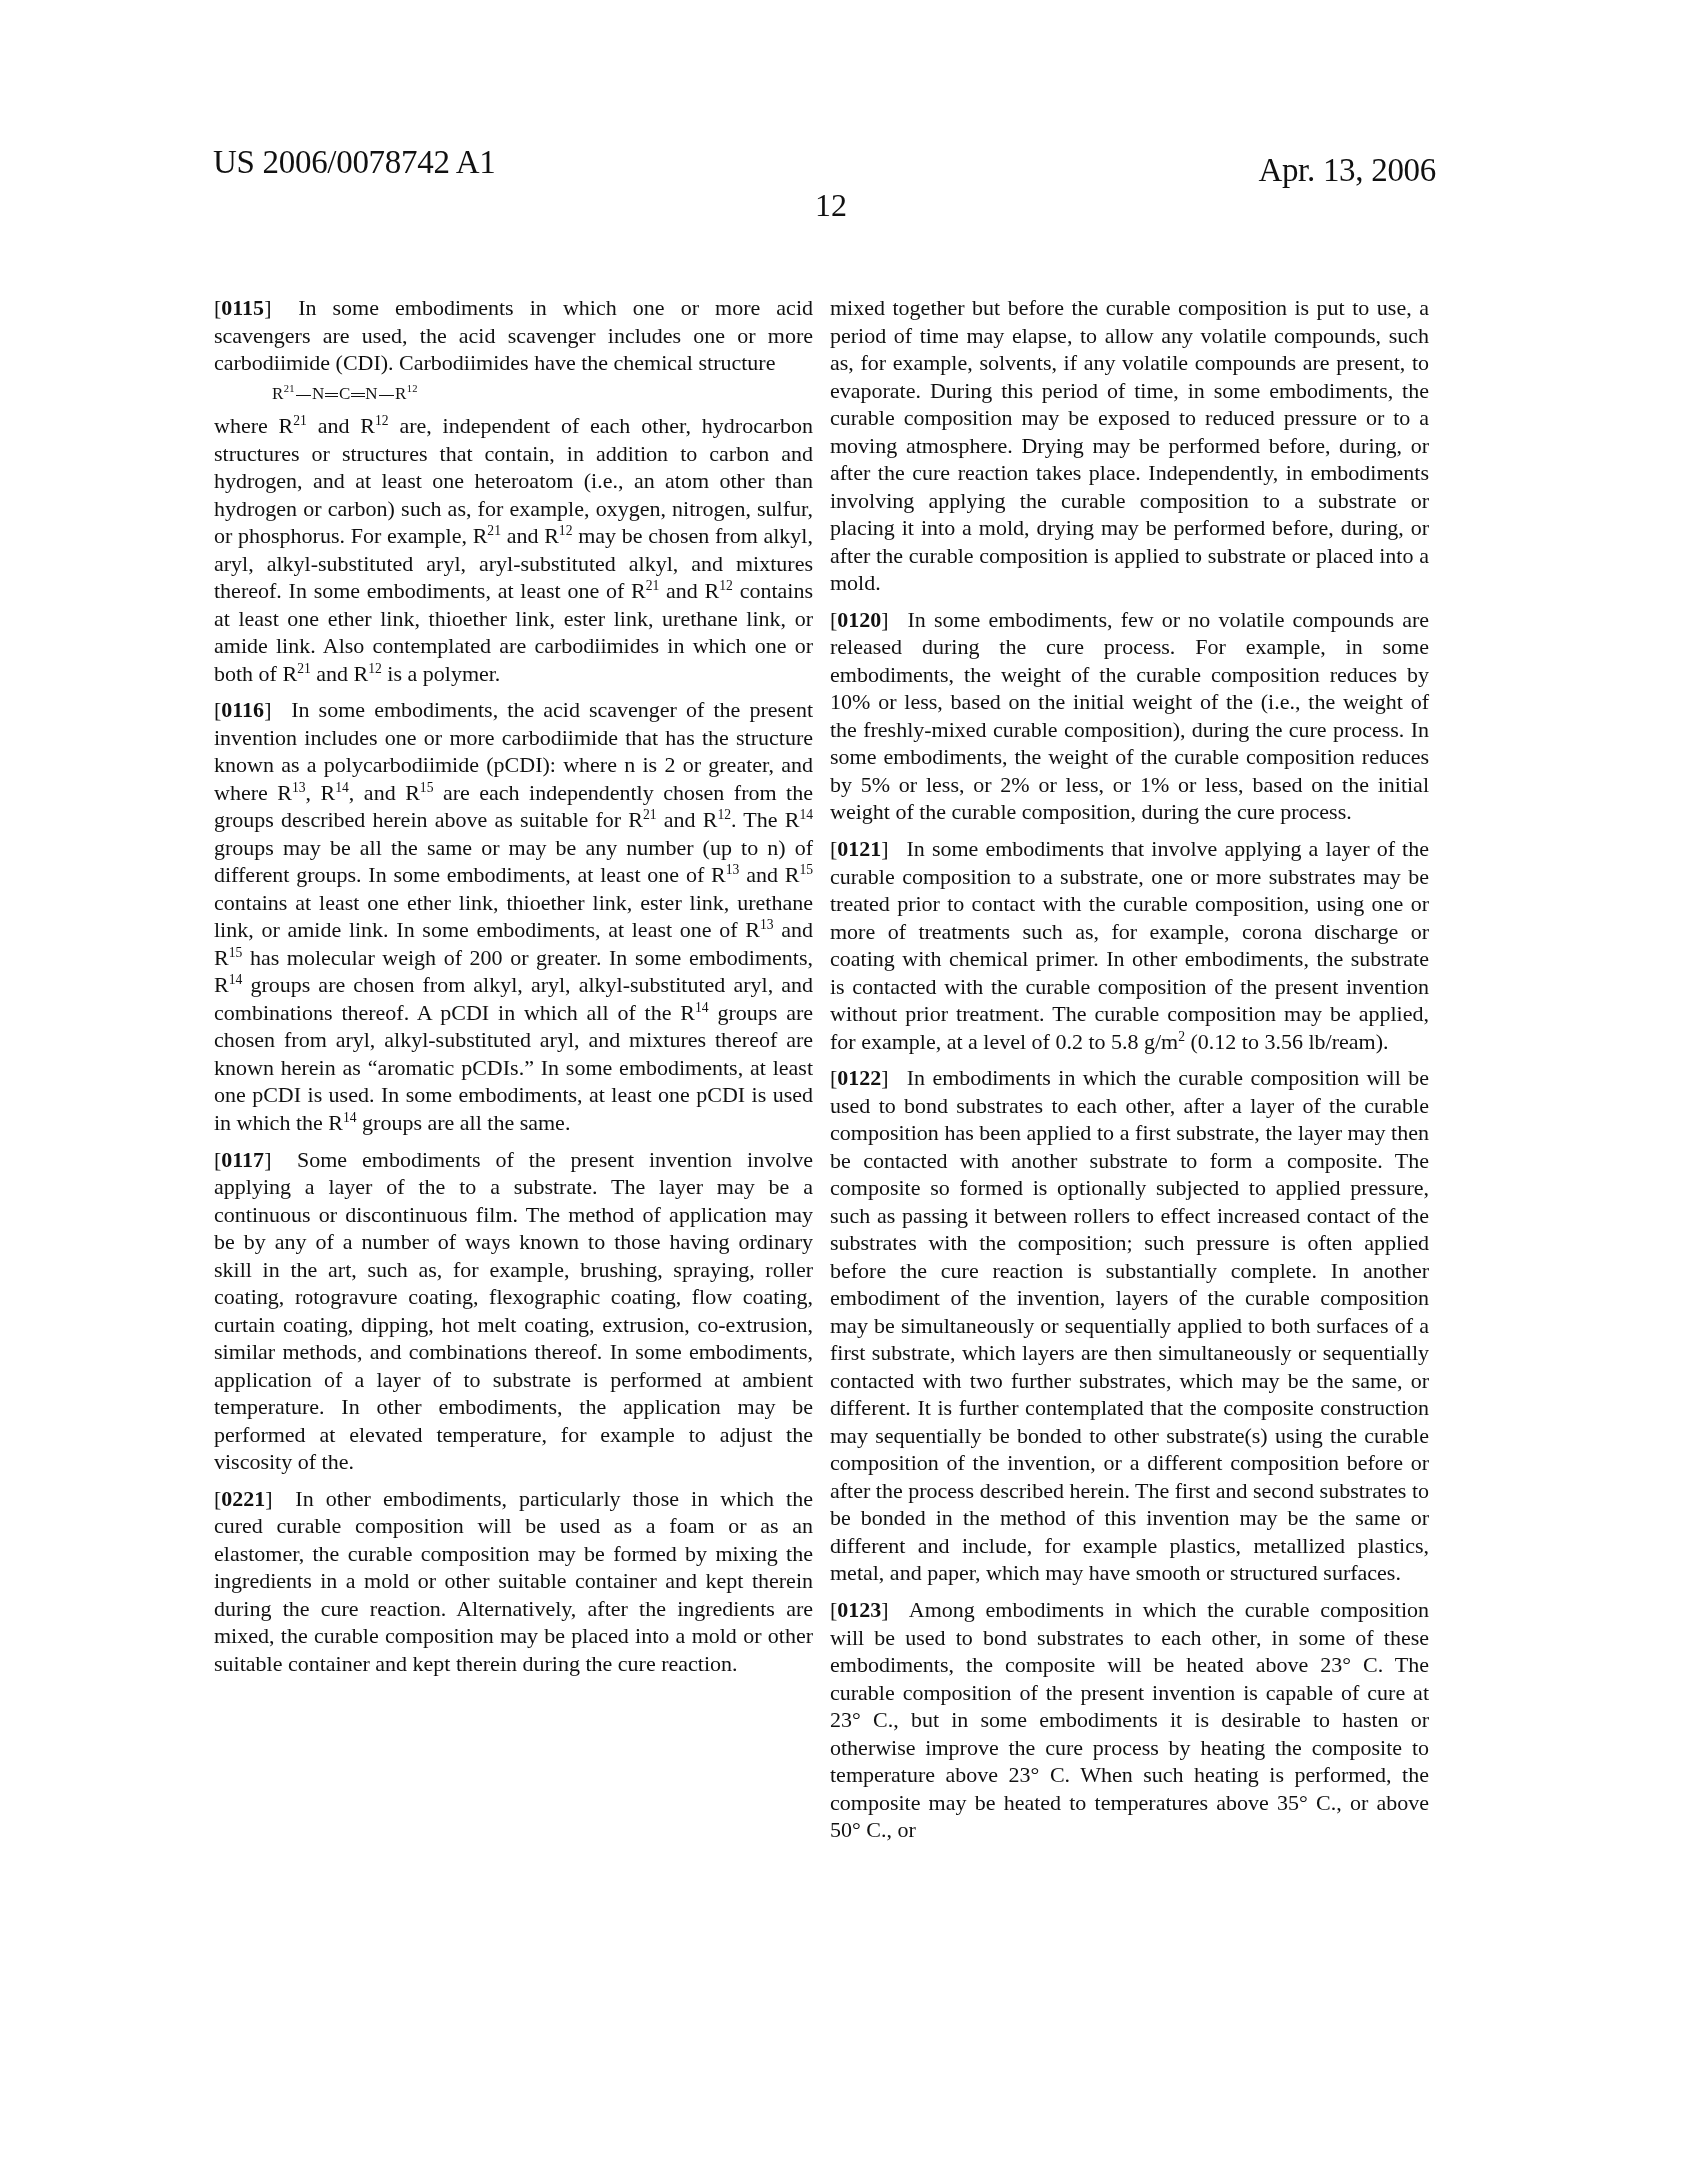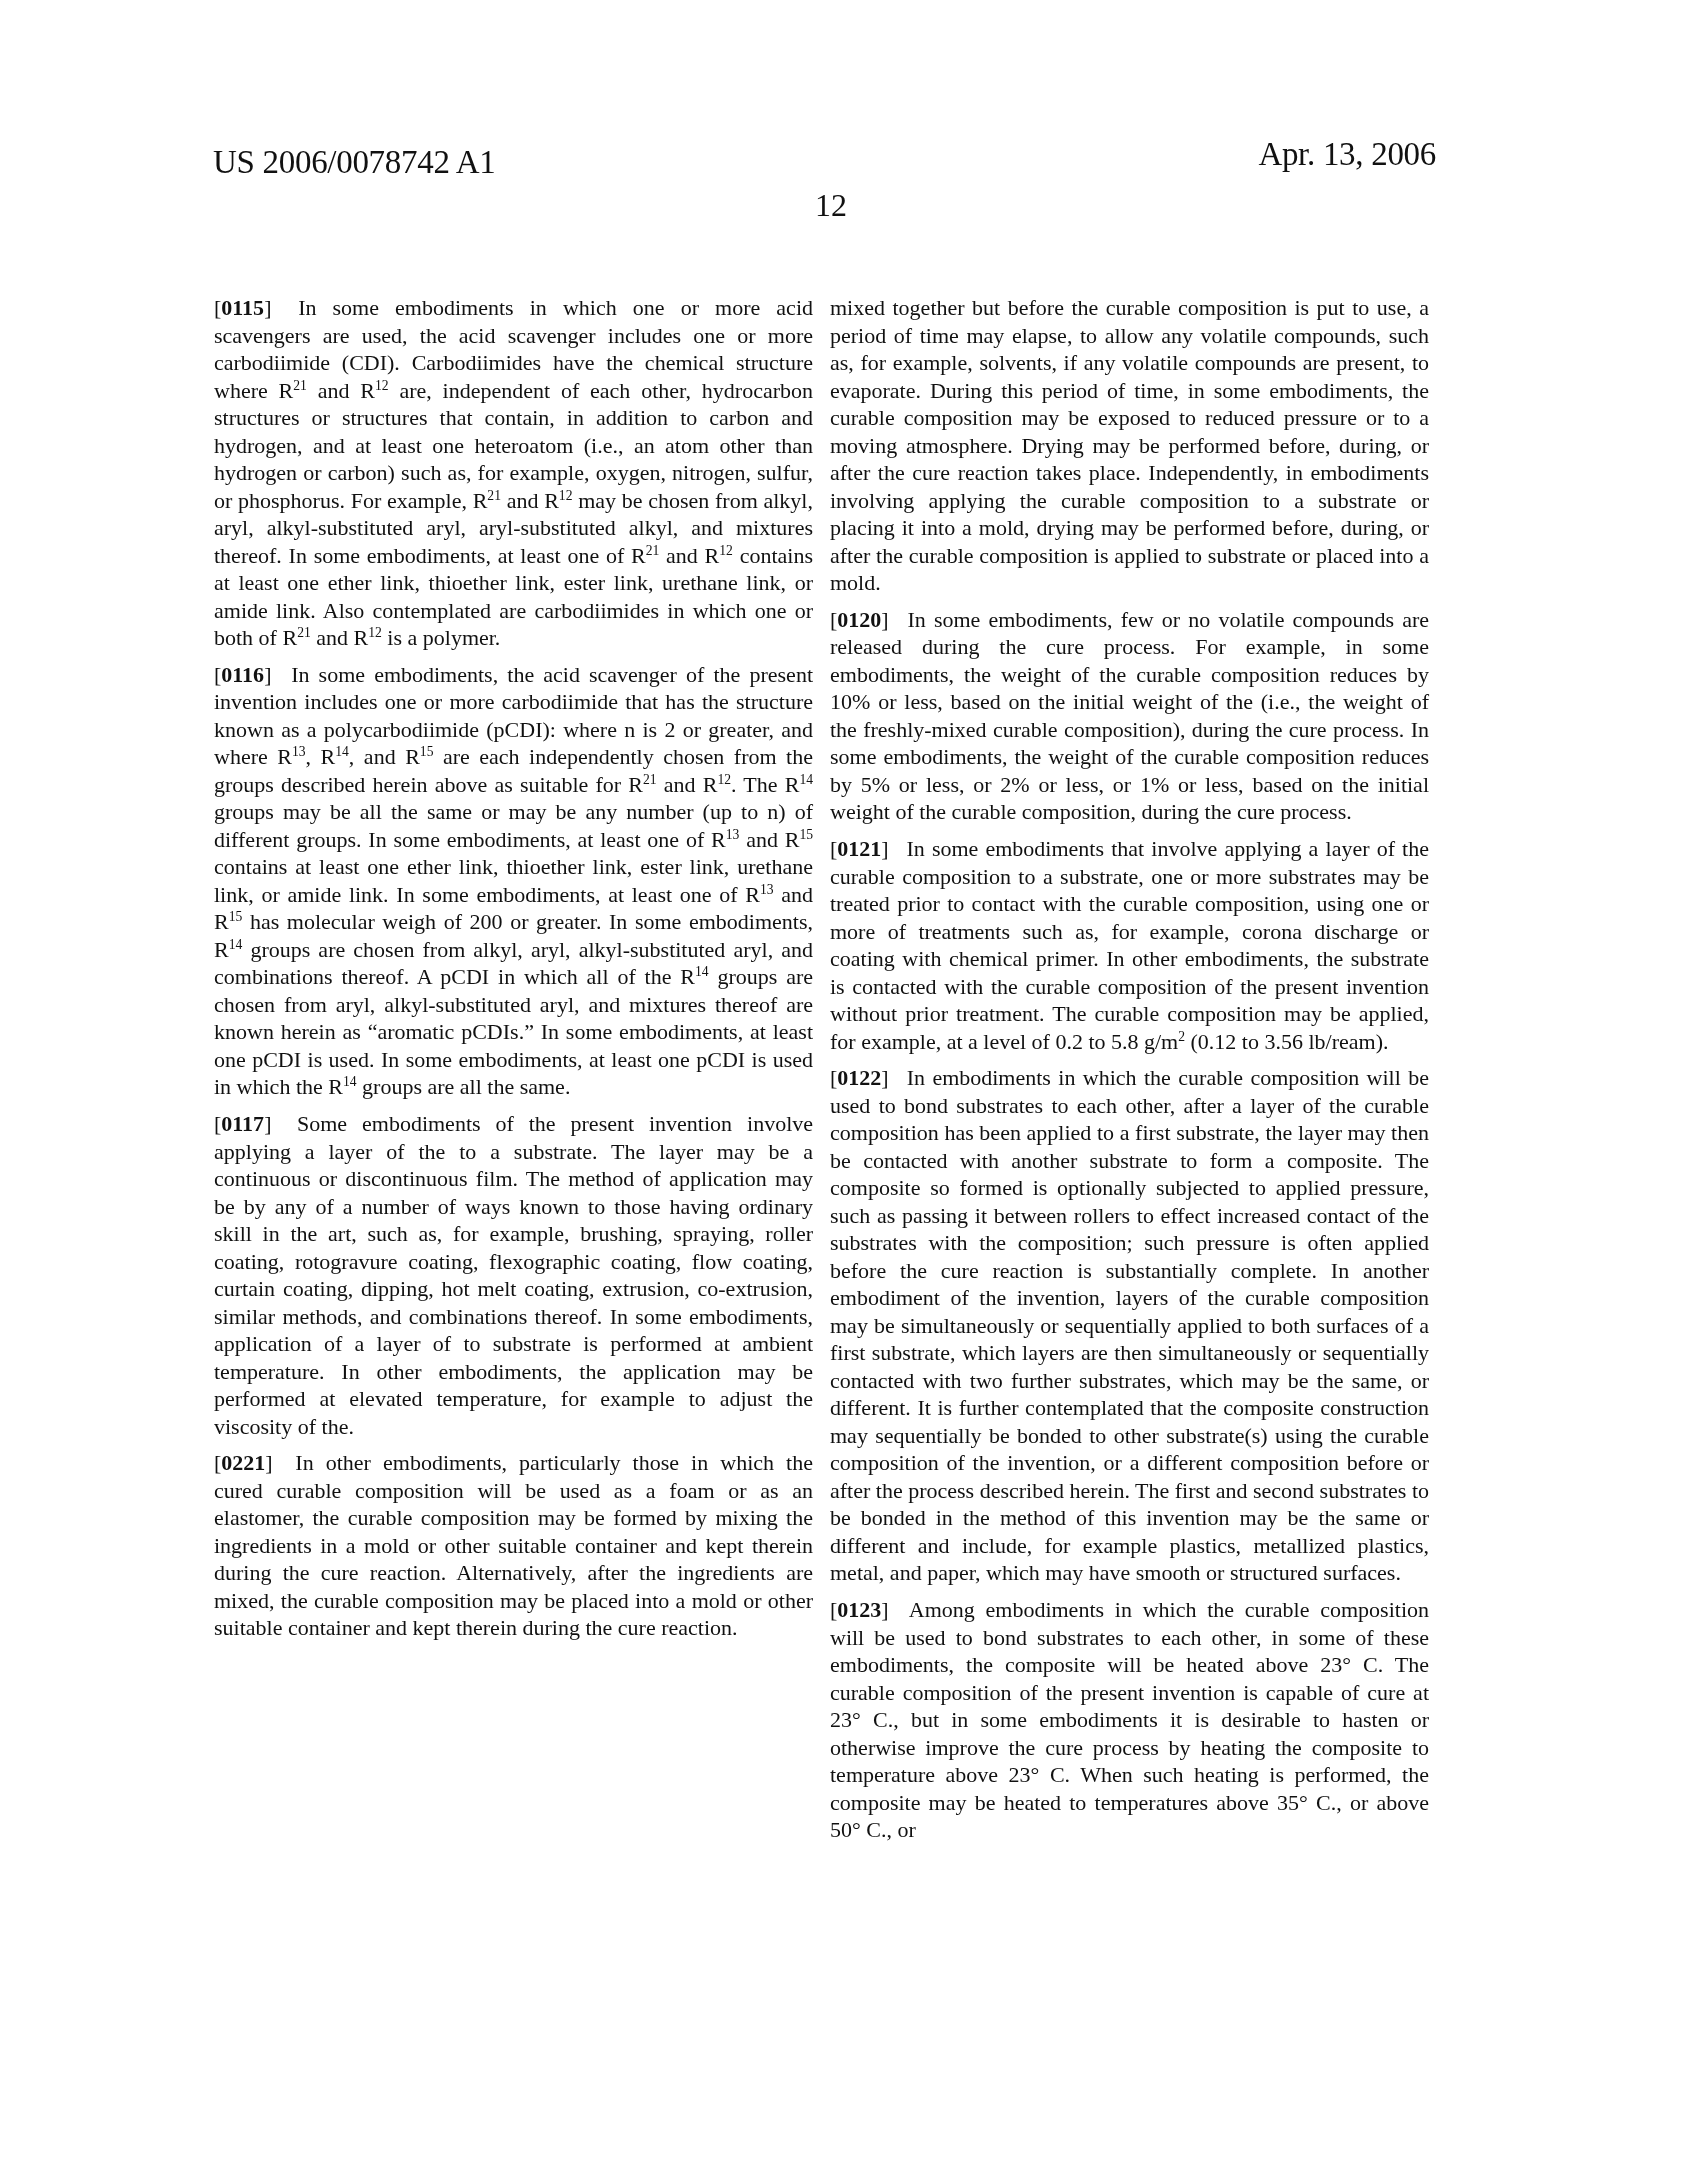--- a/index.html
+++ b/index.html
@@ -1,21 +1,21 @@
 <!DOCTYPE html>
 <html style="font-size:10.6px"><head>
 <meta charset="utf-8">
 <style>
   html, body { margin: 0; padding: 0; background: #ffffff; }
   body {
     width: 1694px; height: 2183px; position: relative; overflow: hidden;
     font-family: "Liberation Serif", "DejaVu Serif", serif; color: #111;
   }
   .hdr-left { position: absolute; left: 213px; top: 144px; font-size: 33px; letter-spacing: -0.3px; }
-  .hdr-right { position: absolute; right: 258px; top: 136px; font-size: 33px; letter-spacing: -0.3px; }
+  .hdr-right { position: absolute; right: 258px; top: 152px; font-size: 33px; letter-spacing: -0.3px; }
   .hdr-page { position: absolute; left: 815px; top: 187px; font-size: 32px; }
   .col { position: absolute; top: 294px; width: 599px; font-size: 22px; line-height: 27.5px; text-align: justify; hyphens: manual; }
   .col-left { left: 214px; }
   .col-right { left: 830px; top: 294px; }
   .para { margin: 0 0 9.3px 0; }
   .pnum { font-weight: bold; margin-right: 10.6px; }
   .pnum .br { font-weight: normal; }
   sup { font-size: 62%; line-height: 0; vertical-align: 0.62em; }
   .formula1 { margin: 2.6px 0 4px 58px; font-size: 17px; line-height: 29px; letter-spacing: 0.3px; }
   .formula2 { margin: 41px 0 45px 52px; font-size: 18px; line-height: 33px; position: relative; white-space: nowrap; }
@@ -32,20 +32,23 @@
   <div class="hdr-left">US 2006/0078742 A1</div>
   <div class="hdr-right">Apr. 13, 2006</div>
   <div class="hdr-page">12</div>
 </div>
 
 <div class="col col-left">
 
   <div class="para">
     <span class="pnum"><span class="br">[</span><span>0115</span><span class="br">]</span></span>
     <span>In some embodiments in which one or more acid scavengers are used, the acid scavenger includes one or more carbodiimide (CDI). Carbodiimides have the chemical structure</span>
+    <div class="formula1">
+      <span>R</span><sup>21</sup><span class="sbond-thin"></span><span>N</span><span class="dbond-thin"></span><span>C</span><span class="dbond-thin"></span><span>N</span><span class="sbond-thin"></span><span>R</span><sup>12</sup>
+    </div>
     <span>where R<sup>21</sup> and R<sup>12</sup> are, independent of each other, hydro­carbon structures or structures that contain, in addition to carbon and hydrogen, and at least one heteroatom (i.e., an atom other than hydrogen or carbon) such as, for example, oxygen, nitrogen, sulfur, or phosphorus. For example, R<sup>21</sup> and R<sup>12</sup> may be chosen from alkyl, aryl, alkyl-substituted aryl, aryl-substituted alkyl, and mixtures thereof. In some embodiments, at least one of R<sup>21</sup> and R<sup>12</sup> contains at least one ether link, thioether link, ester link, urethane link, or amide link. Also contemplated are carbodiimides in which one or both of R<sup>21</sup> and R<sup>12</sup> is a polymer.</span>
   </div>
 
   <div class="para">
     <span class="pnum"><span class="br">[</span><span>0116</span><span class="br">]</span></span>
     <span>In some embodiments, the acid scavenger of the present invention includes one or more carbodiimide that has the structure known as a polycarbodiimide (pCDI):</span>
     <span>where n is 2 or greater, and where R<sup>13</sup>, R<sup>14</sup>, and R<sup>15</sup> are each independently chosen from the groups described herein above as suitable for R<sup>21</sup> and R<sup>12</sup>. The R<sup>14</sup> groups may be all the same or may be any number (up to n) of different groups. In some embodiments, at least one of R<sup>13</sup> and R<sup>15</sup> contains at least one ether link, thioether link, ester link, urethane link, or amide link. In some embodiments, at least one of R<sup>13</sup> and R<sup>15</sup> has molecular weigh of 200 or greater. In some embodiments, R<sup>14</sup> groups are chosen from alkyl, aryl, alkyl-substituted aryl, and combinations thereof. A pCDI in which all of the R<sup>14</sup> groups are chosen from aryl, alkyl-substituted aryl, and mixtures thereof are known herein as “aromatic pCDIs.” In some embodiments, at least one pCDI is used. In some embodiments, at least one pCDI is used in which the R<sup>14</sup> groups are all the same.</span>
   </div>
 
   <div class="para">

